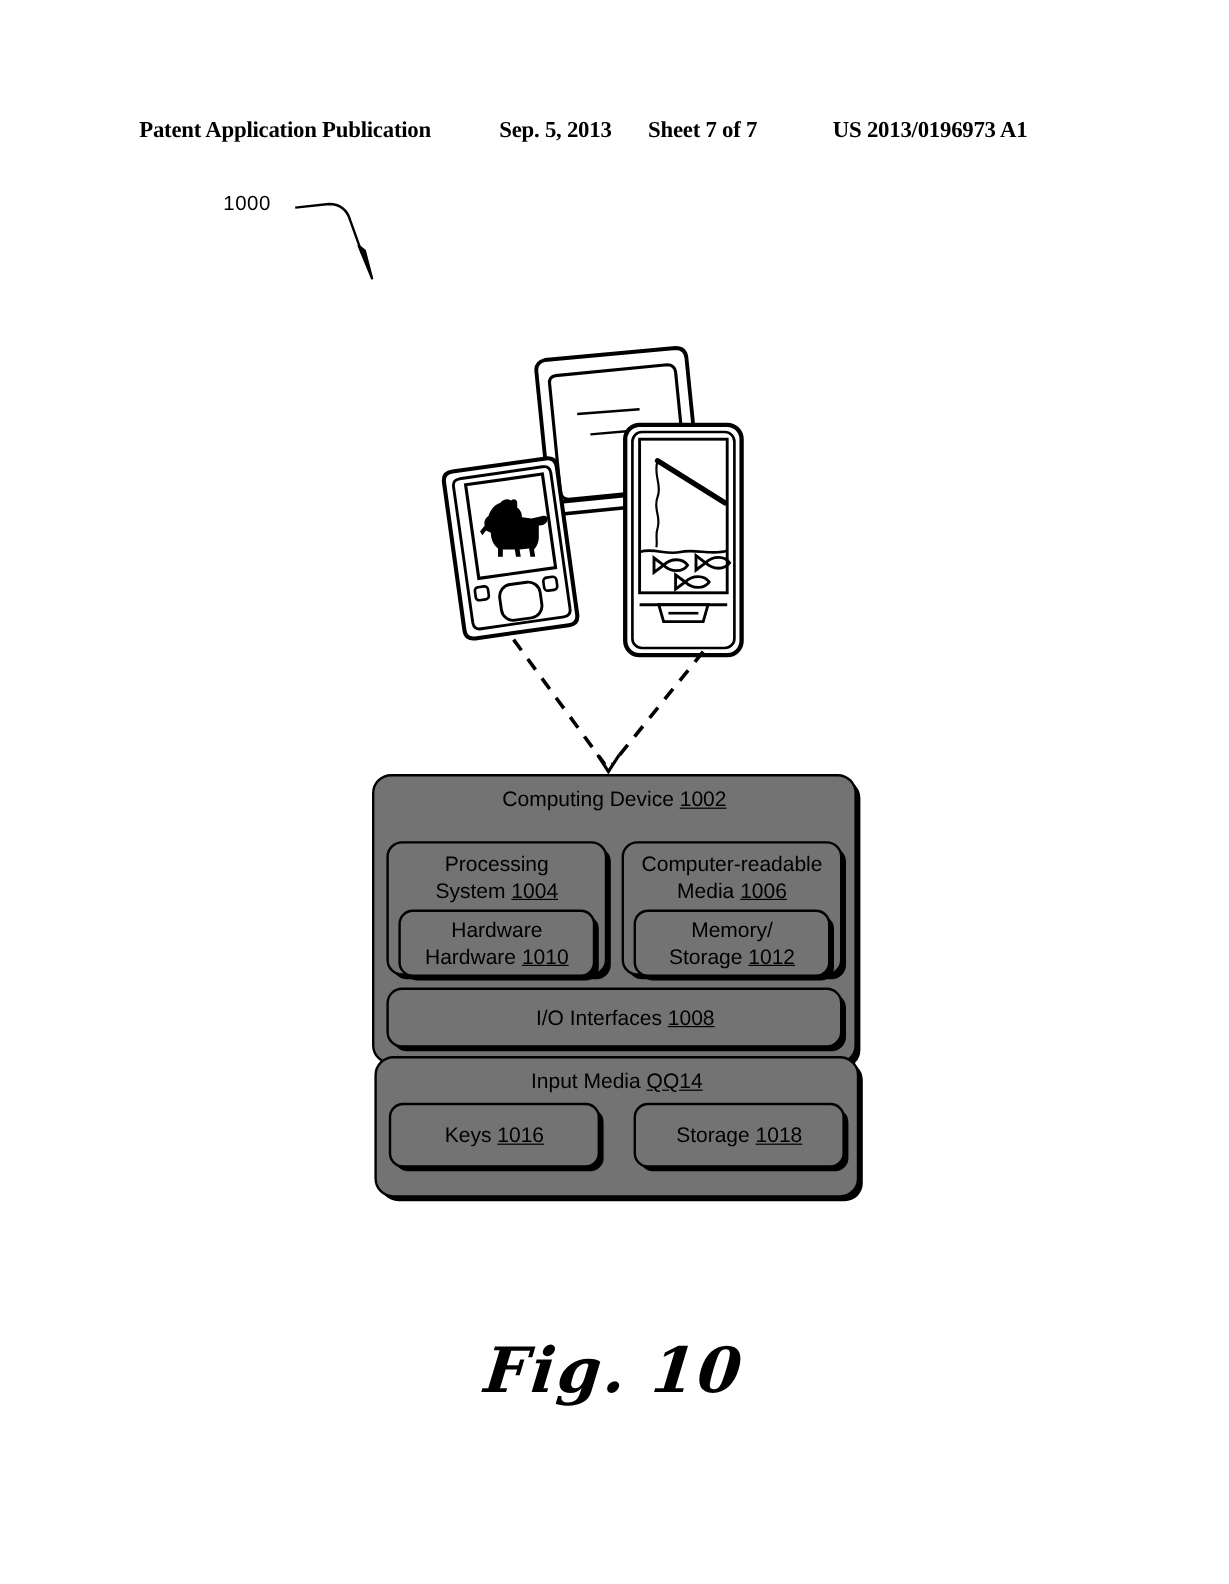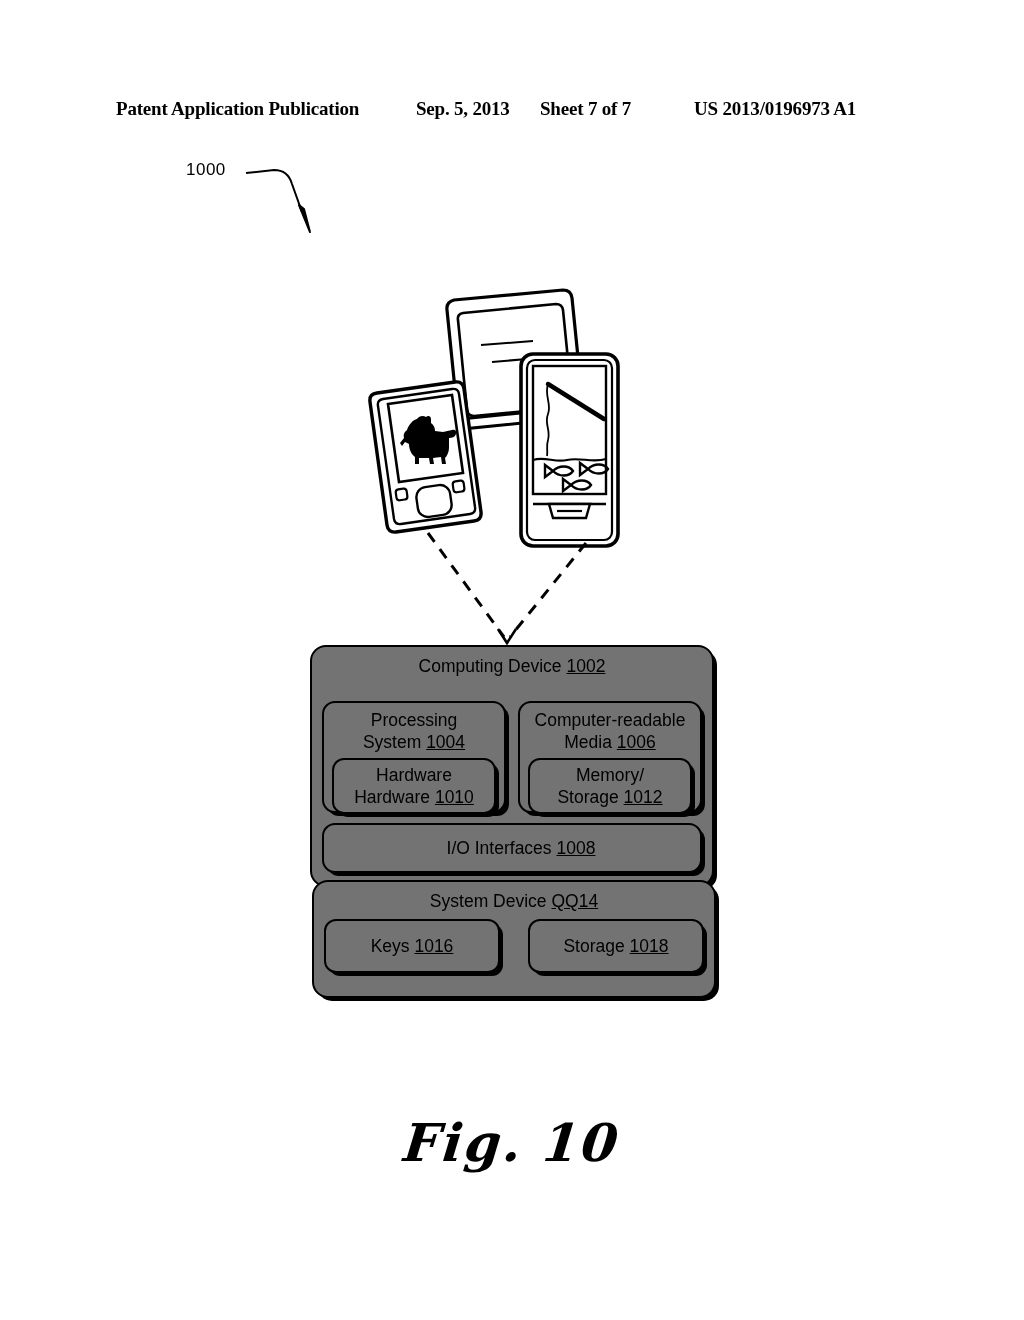--- a/index.html
+++ b/index.html
@@ -340,21 +340,21 @@
     <div id="io-interfaces" class="pbox">
       <div class="pbox-label">
         <span>I/O Interfaces</span>
         <span class="ref">1008</span>
       </div>
     </div>
   </div>
 
   <div id="input-device" class="pbox">
     <div class="pbox-label">
-      <span>System Device</span>
+      <span>Input Media</span>
       <span class="ref">QQ14</span>
     </div>
     <div class="id-row">
 
       <div id="keys-box" class="pbox">
         <div class="pbox-label">
           <span>Keys</span>
           <span class="ref">1016</span>
         </div>
       </div>

